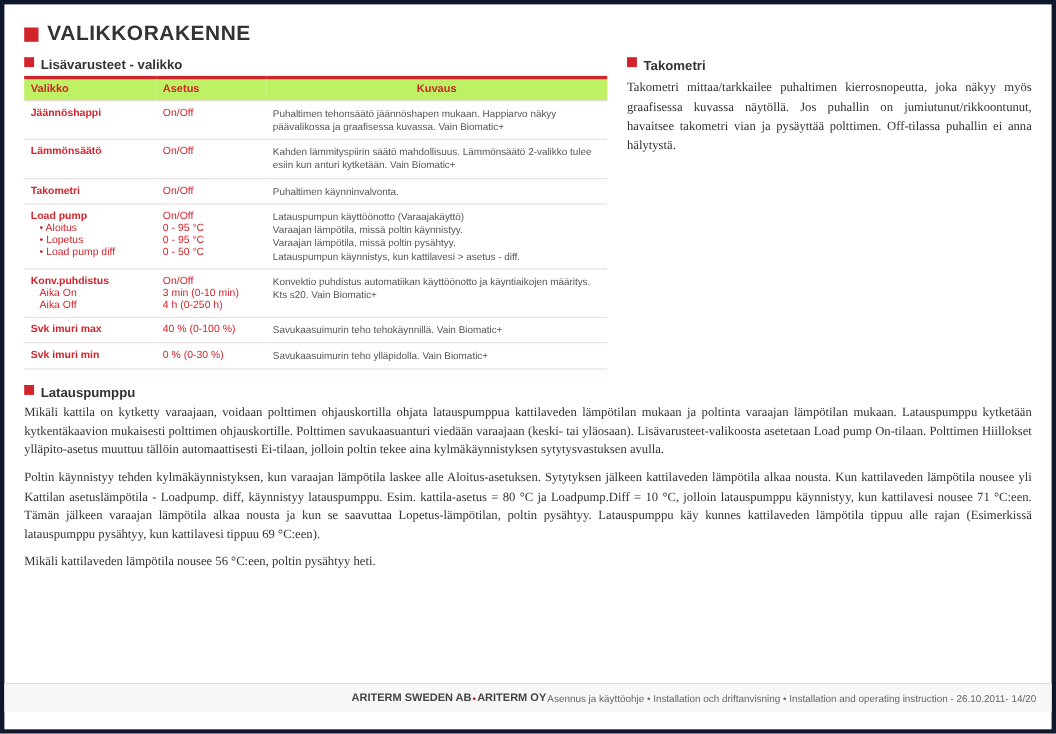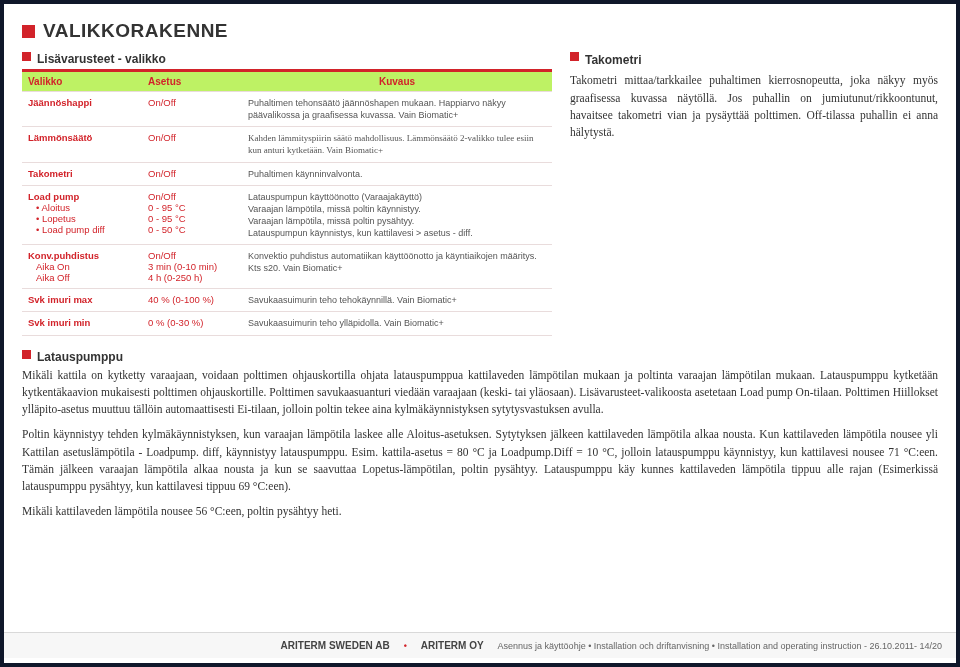--- a/index.html
+++ b/index.html
@@ -30,24 +30,24 @@
   table.settings td {
     vertical-align: top; padding: 5px 6px; border-bottom: 1px solid #e9dcdc;
   }
   table.settings td.valikko { width: 120px; font-weight: 700; color: #d2232a; }
   table.settings td.asetus { width: 100px; color: #d2232a; }
   table.settings td.kuvaus { font-size: 9px; color: #555; line-height: 1.35; }
   table.settings .sub { display: block; padding-left: 8px; font-weight: 400; }
   table.settings .sub::before { content: "• "; color:#d2232a; }
   .lower { margin-top: 6px; }
   .footer {
-    position: absolute; left: 0; right: 0; bottom: 5px; height: 26px;
+    position: absolute; left: 0; right: 0; bottom: 16px; height: 26px;
     border-top: 1px solid #d9d9d9; background: #f7f7f7;
     display: flex; align-items: center; justify-content: flex-end;
-    padding: 0 14px; font-size: 9px; color: #666; gap: 14px;
+    padding: 0 14px; font-size: 9px; color: #666; gap: 1px;
   }
   .footer .brand { font-weight: 700; color: #444; font-size: 10px; }
   .footer .sep { color: #d2232a; font-weight: 700; }
 </style>
 </head>
 <body>
 
 <div class="page">
 
   <div class="title-row">
@@ -72,21 +72,21 @@
         </thead>
         <tbody>
             <tr>
               <td class="valikko">Jäännöshappi</td>
               <td class="asetus" style="white-space: pre-line;">On/Off</td>
               <td class="kuvaus" style="white-space: pre-line;">Puhaltimen tehonsäätö jäännöshapen mukaan. Happiarvo näkyy päävalikossa ja graafisessa kuvassa. Vain Biomatic+</td>
             </tr>
             <tr>
               <td class="valikko">Lämmönsäätö</td>
               <td class="asetus" style="white-space: pre-line;">On/Off</td>
-              <td class="kuvaus" style="white-space: pre-line; font-family: Liberation Serif, serif;">Kahden lämmityspiirin säätö mahdollisuus. Lämmönsäätö 2-valikko tulee esiin kun anturi kytketään. Vain Biomatic+</td>
+              <td class="kuvaus" style="white-space: pre-line;">Kahden lämmityspiirin säätö mahdollisuus. Lämmönsäätö 2-valikko tulee esiin kun anturi kytketään. Vain Biomatic+</td>
             </tr>
             <tr>
               <td class="valikko">Takometri</td>
               <td class="asetus" style="white-space: pre-line;">On/Off</td>
               <td class="kuvaus" style="white-space: pre-line;">Puhaltimen käynninvalvonta.</td>
             </tr>
             <tr>
               <td class="valikko">Load pump<span class="sub">Aloitus</span><span class="sub">Lopetus</span><span class="sub">Load pump diff</span></td>
               <td class="asetus" style="white-space: pre-line;">On/Off
 0 - 95 °C

